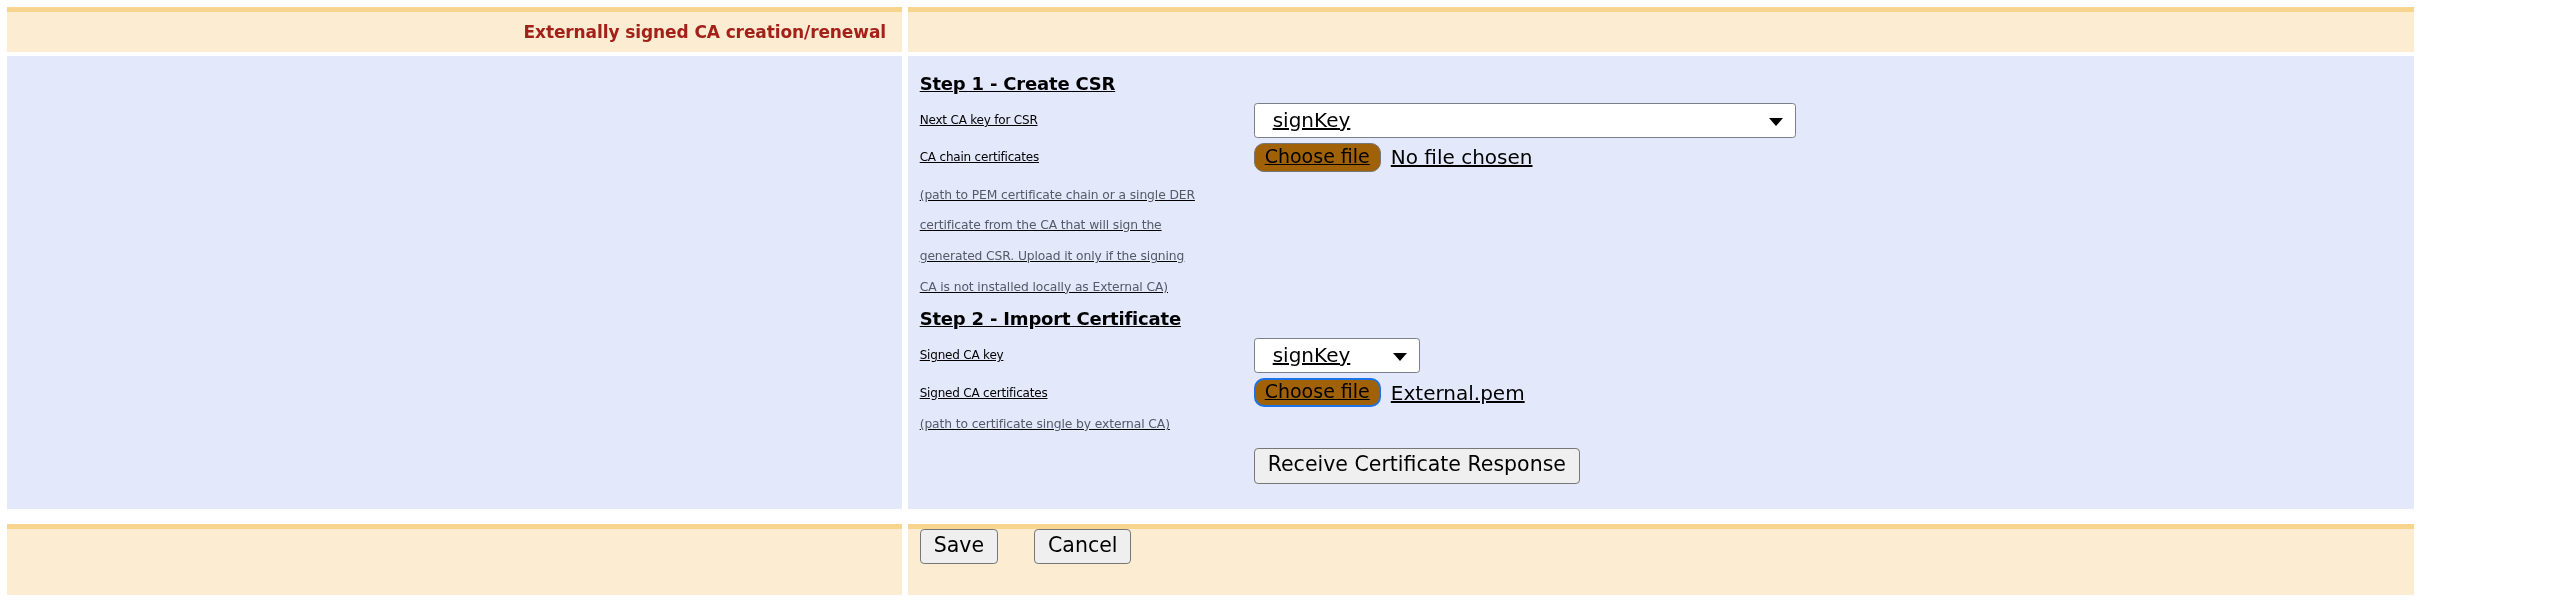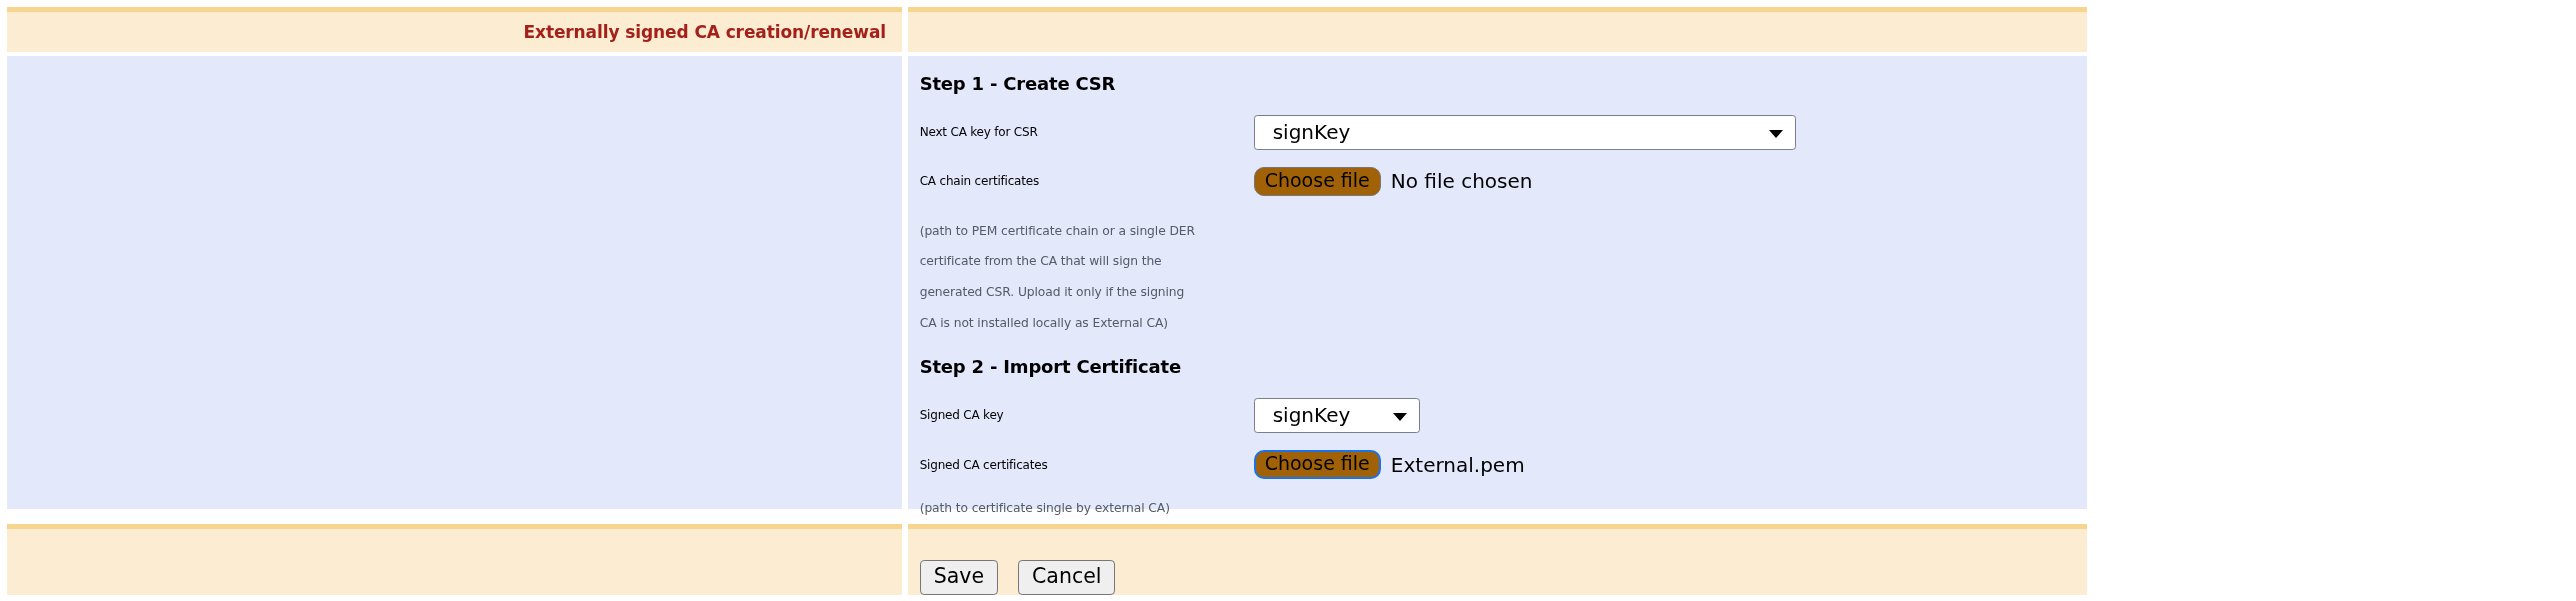--- a/index.html
+++ b/index.html
@@ -18,21 +18,21 @@
     position: relative;
     width: 2576px;
     height: 601px;
     background: #ffffff;
   }
 
   
   .band {
     position: absolute;
     left: 7.4px;
-    width: 2080px;
+    width: 2407px;
     display: flex;
   }
   .band .cell-left {
     width: 895px;
     flex: 0 0 895px;
     box-sizing: border-box;
   }
   .band .gap {
     width: 5.8px;
     flex: 0 0 5.8px;
@@ -85,31 +85,32 @@
     top: 524px;
     height: 71px;
   }
   #footer-band .cell-left,
   #footer-band .cell-right {
     background: #fbecd2;
     border-top: 5.8px solid #f8d58e;
   }
   #footer-band .cell-right {
     display: flex;
-    align-items: flex-end;
+    align-items: flex-start;
     padding-left: 11.5px;
-    gap: 20px;
+    gap: 36px;
   }
 
   
   .form-grid {
     display: grid;
     grid-template-columns: 334px auto;
     align-items: center;
-    row-gap: 12px;
+    row-gap: 0;
+    text-decoration: underline;
   }
   .step-heading {
     grid-column: 1 / -1;
     font-weight: bold;
     font-size: 18px;
     color: #000000;
     letter-spacing: -0.2px;
     padding: 5px 0 6.6px 0;
     white-space: nowrap;
   }

